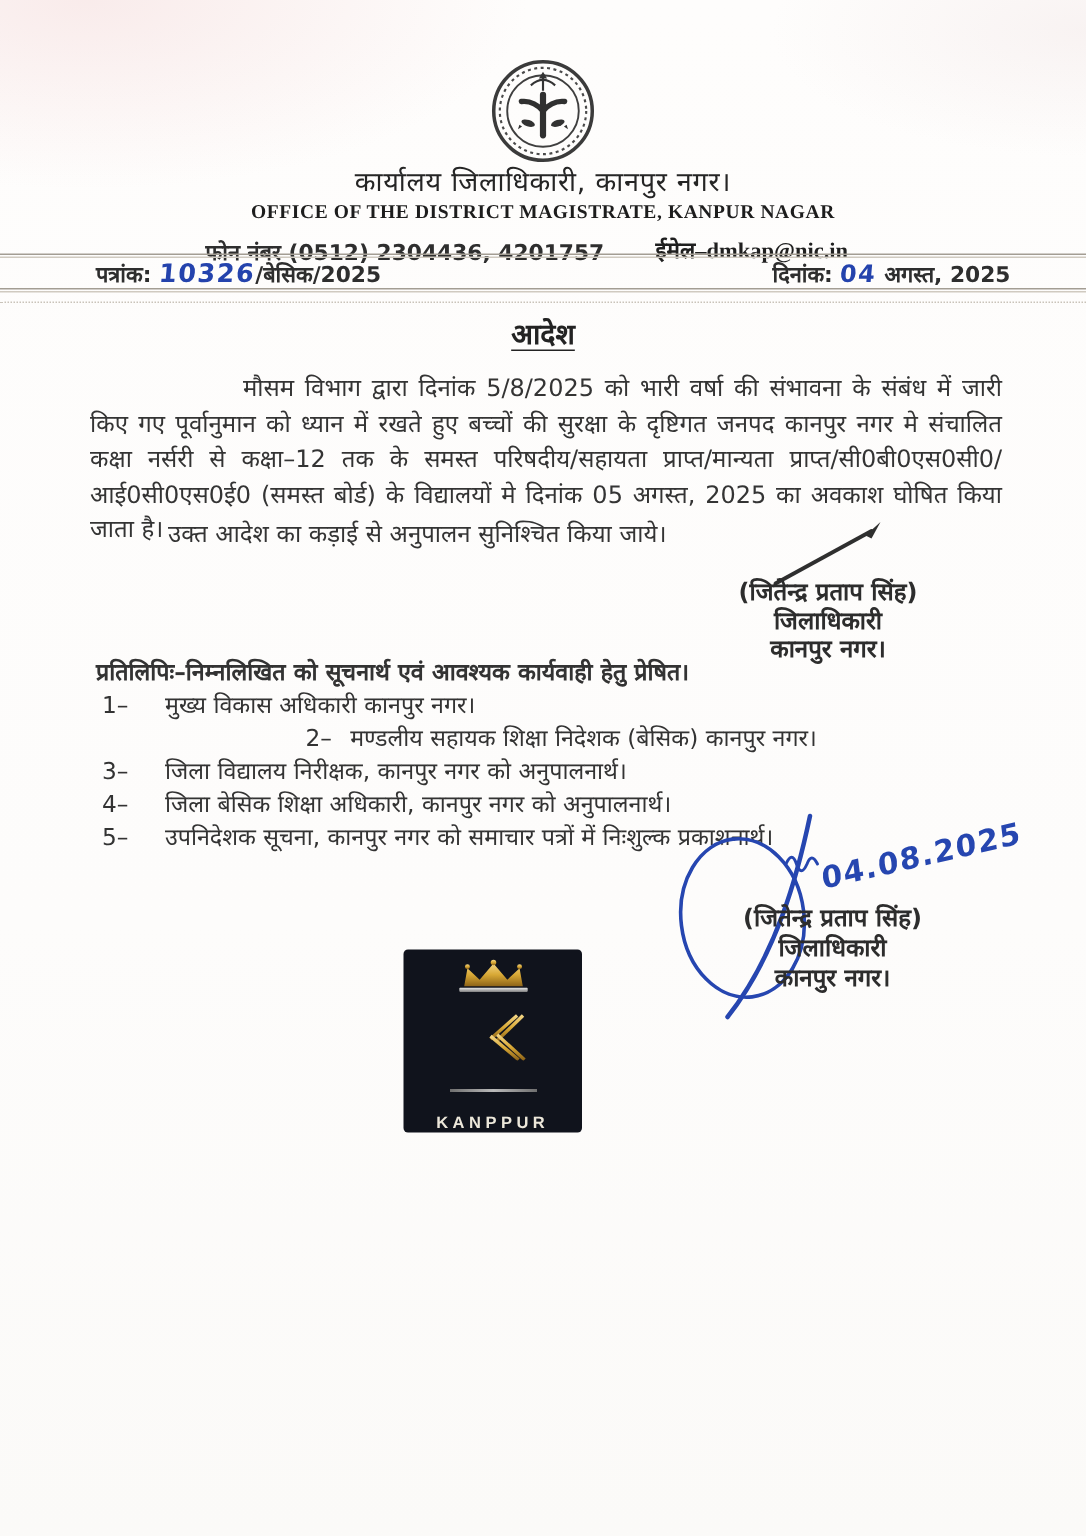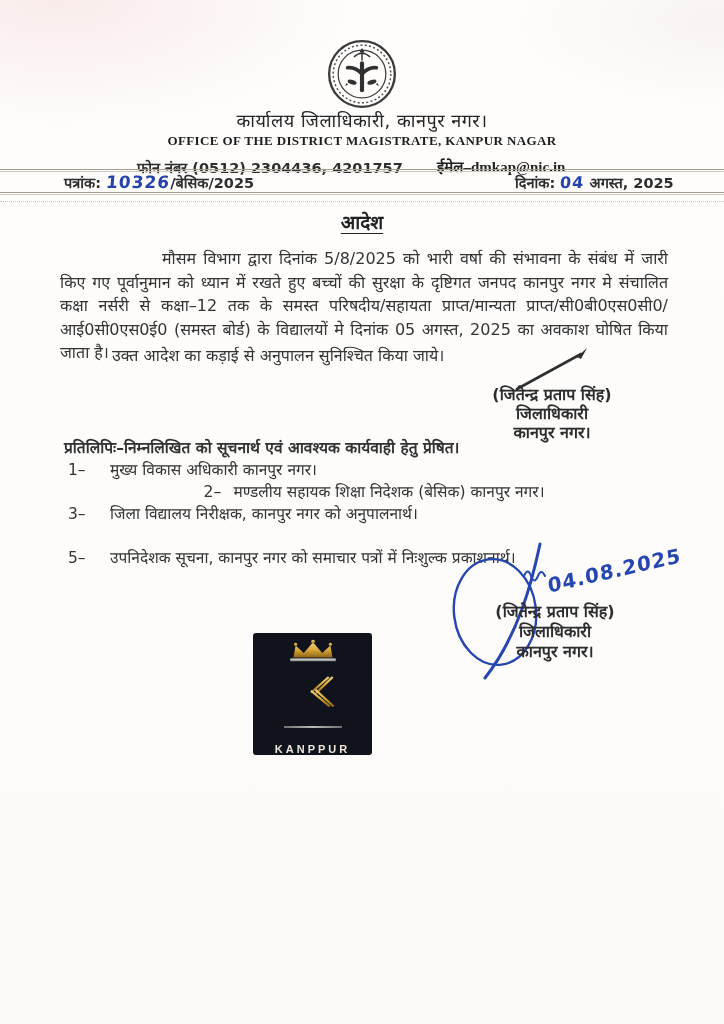--- a/index.html
+++ b/index.html
@@ -47,21 +47,21 @@
   .sig1 { left:452px; top:385px; }
   .sig2 { left:455px; top:602px; line-height:20px; }
 
   .copy-intro { left:64px; top:436px; font-size:15.5px; color:#333; font-weight:600; }
   .copy-item { left:68px; width:600px; font-size:15.5px; color:#333; }
   .copy-item .num { display:inline-block; width:42px; }
 
   .hand-date { left:546px; top:558px; width:140px; font-size:20px; font-weight:700; color:#2646b0;
                transform:rotate(-13deg) skewX(-6deg); letter-spacing:1px; }
 
-  .logo { left:253px; top:633px; width:119px; height:122px; background:#10131c; border-radius:3px;
+  .logo { left:269px; top:633px; width:119px; height:122px; background:#10131c; border-radius:3px;
           display:flex; flex-direction:column; align-items:center;gap:13px; }
   .logo-name { color:#ece7da; font-size:11px; font-weight:700; letter-spacing:3px; margin-top:2px;
                font-family:"Liberation Sans","DejaVu Sans",sans-serif; }
   .logo-bar2 { width:58px; height:3px; background:linear-gradient(90deg,#6f6f6f,#b9b9b9,#6f6f6f); margin-top:6px; }
 </style>
 </head>
 <body>
 
 <div id="page">
 
@@ -127,20 +127,23 @@
 
   <div class="abs copy-item hindi" style="top:458px;">
     <span class="num">1–</span><span>मुख्य विकास अधिकारी कानपुर नगर।</span>
   </div>
   <div class="abs copy-item hindi" style="top:480px;text-align:center;">
     <span class="num">2–</span><span>मण्डलीय सहायक शिक्षा निदेशक (बेसिक) कानपुर नगर।</span>
   </div>
   <div class="abs copy-item hindi" style="top:502px;">
     <span class="num">3–</span><span>जिला विद्यालय निरीक्षक, कानपुर नगर को अनुपालनार्थ।</span>
   </div>
+  <div class="abs copy-item hindi" style="top:524px;">
+    <span class="num">4–</span><span>जिला बेसिक शिक्षा अधिकारी, कानपुर नगर को अनुपालनार्थ।</span>
+  </div>
   <div class="abs copy-item hindi" style="top:546px;">
     <span class="num">5–</span><span>उपनिदेशक सूचना, कानपुर नगर को समाचार पत्रों में निःशुल्क प्रकाशनार्थ।</span>
   </div>
 
   <svg class="abs" style="left:440px; top:540px;" width="250" height="145" viewBox="0 0 250 145">
     <ellipse cx="55" cy="72" rx="41" ry="53" fill="none" stroke="#2646b0" stroke-width="2.4" transform="rotate(-7 55 72)"></ellipse>
     <path d="M100 4 C92 42 78 96 45 138" fill="none" stroke="#2646b0" stroke-width="3" stroke-linecap="round"></path>
     <path d="M84 36 q4 -9 7 0 q3 9 7 0 q3 -8 7 0" fill="none" stroke="#2646b0" stroke-width="2" stroke-linecap="round"></path>
   </svg>
 

